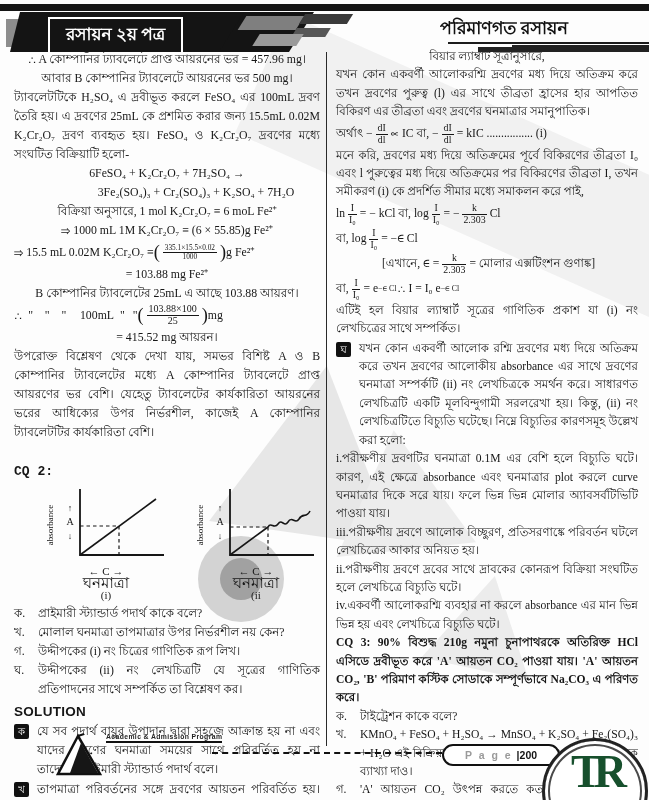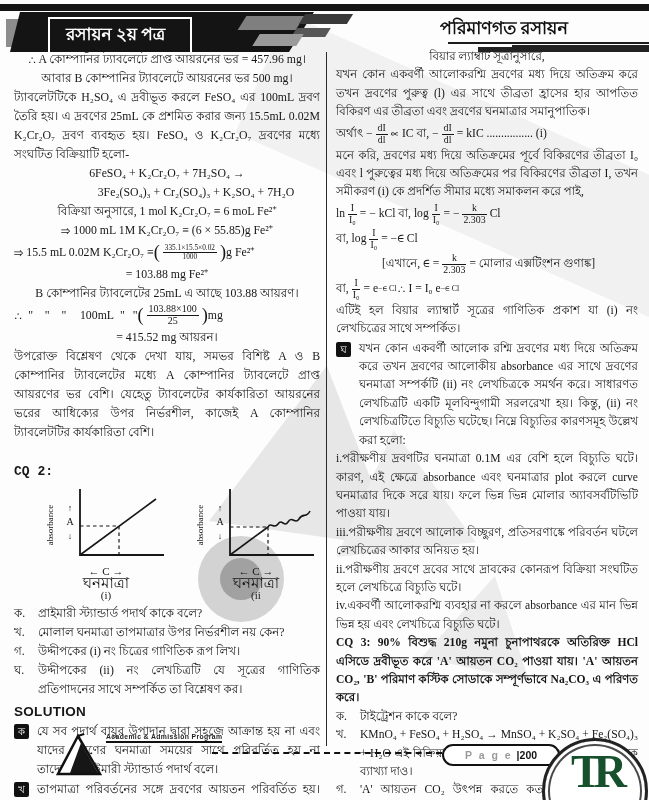--- a/index.html
+++ b/index.html
@@ -14,21 +14,21 @@
   .topbar { position:absolute; left:0; top:4px; width:649px; height:7px; background:#141414; z-index:2; }
   .banner { position:absolute; left:6px; top:12px; width:346px; height:40px; z-index:3; }
   .banner .tab { position:absolute; left:0; top:7px; width:13px; height:28px; background:#8d8d8d; }
   .banner .blk { position:absolute; left:14px; top:0; width:250px; height:40px; background:#141414; transform:skewX(-14deg); transform-origin:top left; }
   .banner .blk2 { position:absolute; left:238px; top:0; width:70px; height:40px; background:#141414; transform:skewX(-32deg); transform-origin:top left; }
   .banner .g1 { position:absolute; left:236px; top:4px; width:58px; height:14px; background:#7f7f7f; transform:skewX(-32deg); }
   .banner .g2 { position:absolute; left:250px; top:22px; width:44px; height:12px; background:#9a9a9a; transform:skewX(-32deg); }
   .banner .g3 { position:absolute; left:296px; top:2px; width:48px; height:10px; background:#3a3a3a; transform:skewX(-32deg); }
   .banner .g4 { position:absolute; left:288px; top:16px; width:34px; height:9px; background:#565656; transform:skewX(-32deg); }
   .banner .titlebox {
-    position:absolute; left:42px; top:5px; padding:2px 25px 4px 16px;
+    position:absolute; left:42px; top:5px; padding:2px 16px 4px 16px;
     border:2px solid #fff; color:#fff; font-size:17px; font-weight:bold; white-space:nowrap;
   }
   .rtitle { position:absolute; left:440px; top:15px; width:209px; 
     font-size:17.5px; font-weight:bold; color:#111; z-index:3; }
   .rt-line { position:absolute; left:448px; top:42px; width:201px; height:2px; background:#1c1c1c; z-index:3; }
   .rt-bar  { position:absolute; left:512px; top:45px; width:137px; height:7px; background:#222; z-index:3; }
   .rt-bar2 { position:absolute; left:478px; top:47px; width:36px; height:5px; background:#222; z-index:3; }
 
   
   .wm { position:absolute; z-index:0; }

